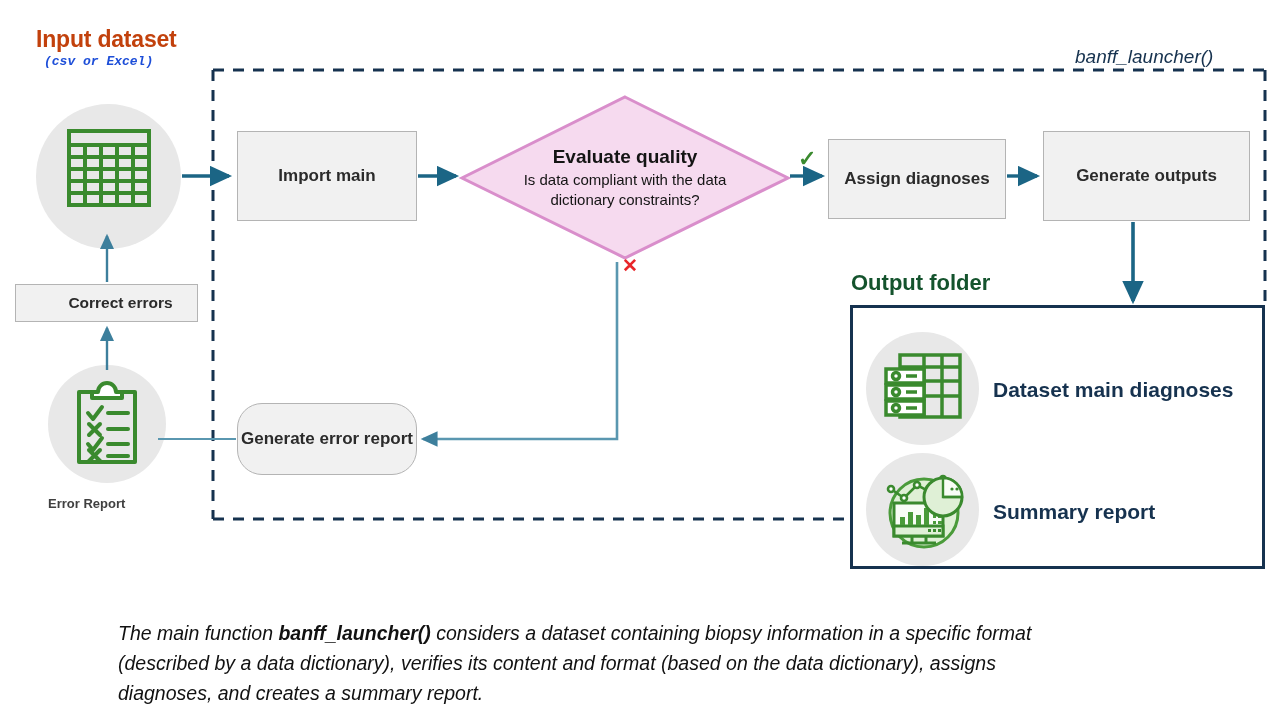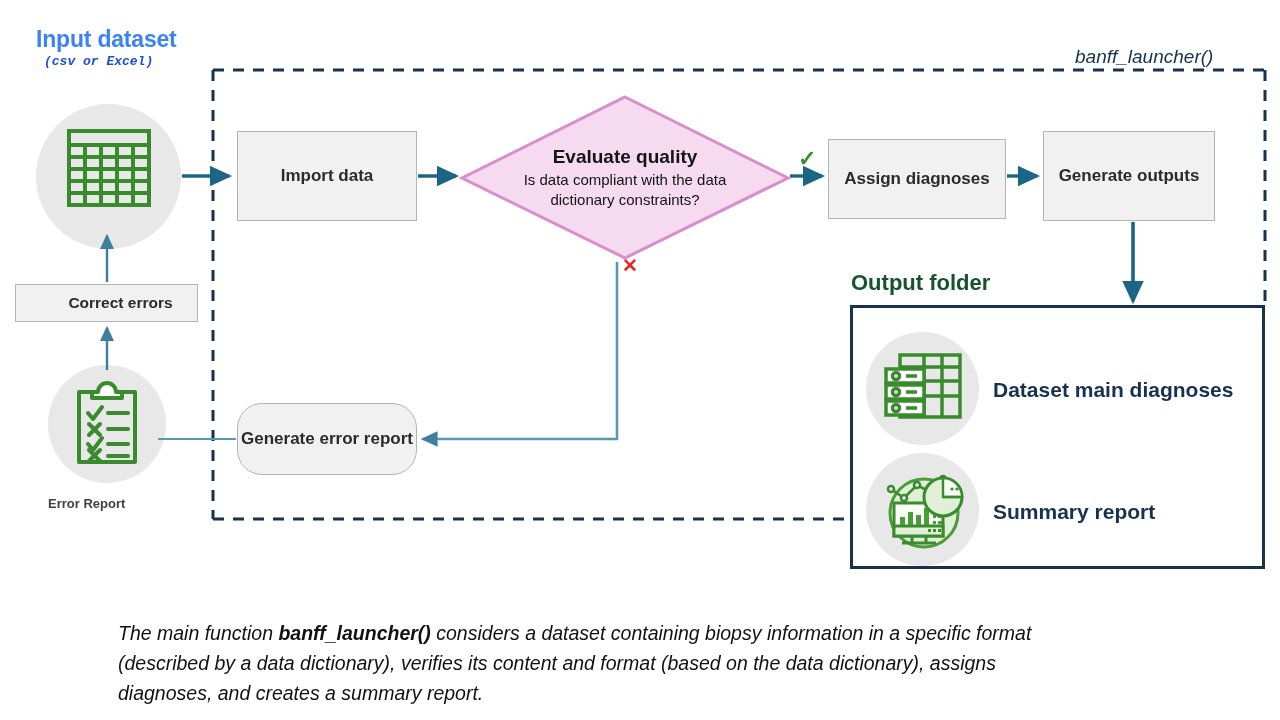--- a/index.html
+++ b/index.html
@@ -10,21 +10,21 @@
     overflow:hidden;
     position:relative;
   }
   #stage{position:absolute;left:0;top:0;width:1280px;height:720px;}
 
   
   .abs{position:absolute;}
 
   
   .title-main{
-    font-size:23px;font-weight:bold;color:#3b82f6;letter-spacing:-0.2px;
+    font-size:23px;font-weight:bold;color:#c2410c;letter-spacing:-0.2px;
     white-space:nowrap;
   }
   .title-sub{
     font-size:13px;font-weight:bold;font-style:italic;color:#1d4ed8;
     white-space:nowrap;
     font-family:Liberation Mono, monospace;
   }
   .title-output{
     font-size:22px;font-weight:bold;color:#14532d;white-space:nowrap;
   }
@@ -131,38 +131,38 @@
       <polyline points="13,64 18,70 27,58" stroke-width="4"></polyline>
       <line x1="33" y1="64" x2="53" y2="64" stroke-width="4"></line>
 
       <line x1="14" y1="70" x2="25" y2="81"></line>
         <line x1="25" y1="70" x2="14" y2="81"></line>
       <line x1="33" y1="76" x2="53" y2="76" stroke-width="4"></line>
     </g>
   </svg>
   <div class="abs icon-caption" style="left:48px;top:496px;width:118px;">Error Report</div>
 
-  <div class="abs pbox" style="left:237px;top:131px;width:180px;height:90px;">Import data</div>
+  <div class="abs pbox" style="left:237px;top:131px;width:180px;height:90px;">Import main</div>
 
   <div class="diamond-wrap" style="left:460px;top:95px;width:330px;height:165px;">
     <svg style="width:330px;height:165px;">
       <polygon points="165,2 328,83 165,163 2,83" fill="#f6daef" stroke="#d98ecb" stroke-width="3"></polygon>
     </svg>
     <div class="diamond-text">
       <div class="diamond-title">Evaluate quality</div>
       <div class="diamond-sub">Is data compliant with the data dictionary constraints?</div>
     </div>
   </div>
 
   <div class="abs mark-check" style="left:798px;top:148px;">✓</div>
   <div class="abs mark-x" style="left:622px;top:256px;">✕</div>
 
   <div class="abs pbox" style="left:828px;top:131px;width:178px;height:80px;margin-top:8px;">Assign diagnoses</div>
 
-  <div class="abs pbox" style="left:1043px;top:131px;width:172px;height:90px;">Generate outputs</div>
+  <div class="abs pbox" style="left:1043px;top:131px;width:207px;height:90px;">Generate outputs</div>
 
   <div class="abs pbox" style="left:237px;top:403px;width:180px;height:72px;border-radius:25px;">Generate error report</div>
 
   <div class="abs title-output" style="left:851px;top:270px;">Output folder</div>
   <div class="abs solid-box" style="left:850px;top:305px;width:415px;height:264px;"></div>
 
   <div class="abs gcircle" style="left:866px;top:332px;width:113px;height:113px;"></div>
   <svg class="abs" style="left:884px;top:352px;width:78px;height:72px;">
     <g stroke="#3a8a2e" stroke-width="3.5" fill="none">
       <rect x="16" y="3" width="60" height="62"></rect>

